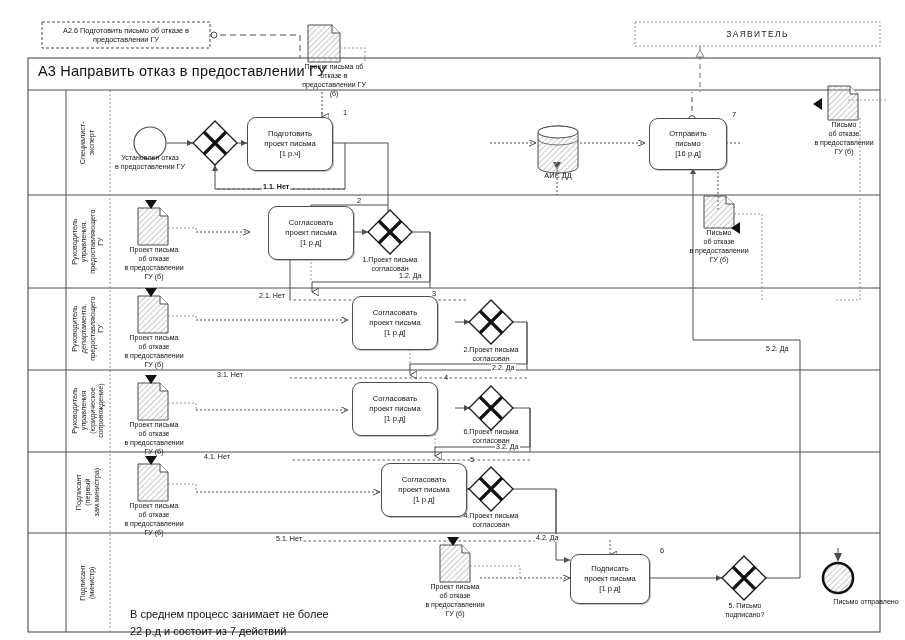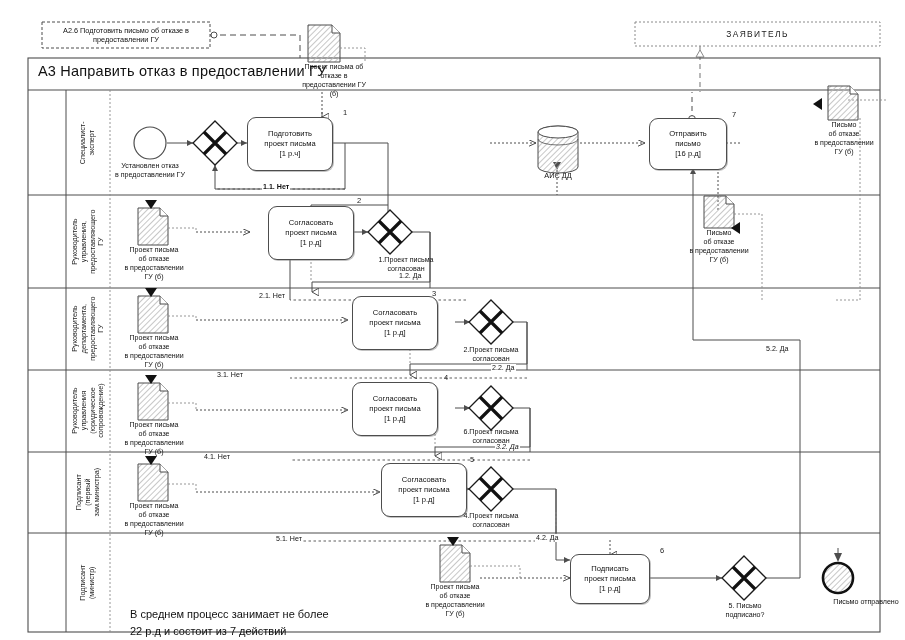--- a/index.html
+++ b/index.html
@@ -379,32 +379,32 @@
   <div class="task" style="left:570px;top:554px;width:78px;height:48px;">Подписать
 проект письма
 [1 р.д]</div>
   <div class="task-num" style="left:660px;top:546px;">6</div>
 
   <div class="task" style="left:649px;top:118px;width:76px;height:50px;">Отправить
 письмо
 [16 р.д]</div>
   <div class="task-num" style="left:732px;top:110px;">7</div>
 
-  <div class="gw-label" style="left:356px;top:256px;width:100px;">1.Проект письма
+  <div class="gw-label" style="left:340px;top:256px;width:100px;">1.Проект письма
 согласован</div>
   <div class="gw-label" style="left:441px;top:346px;width:100px;">2.Проект письма
 согласован</div>
   <div class="gw-label" style="left:441px;top:428px;width:100px;">6.Проект письма
 согласован</div>
   <div class="gw-label" style="left:441px;top:512px;width:100px;">4.Проект письма
 согласован</div>
   <div class="gw-label" style="left:700px;top:602px;width:90px;">5. Письмо
 подписано?</div>
 
-  <div class="ev-label" style="left:100px;top:162px;width:100px;">Установлен отказ
+  <div class="ev-label" style="left:100px;top:154px;width:100px;">Установлен отказ
 в предоставлении ГУ</div>
   <div class="ev-label" style="left:816px;top:598px;width:100px;">Письмо отправлено</div>
 
   <div class="store-label" style="left:518px;top:171px;width:80px;">АИС ДД</div>
 
   <div class="doc-label" style="left:288px;top:62px;width:92px;">Проект письма об
 отказе в
 предоставлении ГУ
 (б)</div>
   <div class="doc-label" style="left:108px;top:245px;width:92px;">Проект письма
@@ -434,21 +434,21 @@
   <div class="doc-label" style="left:798px;top:120px;width:92px;">Письмо
 об отказе
 в предоставлении
 ГУ (б)</div>
 
   <div class="flow-label" style="left:262px;top:183px;font-weight:bold;">1.1. Нет</div>
   <div class="flow-label" style="left:398px;top:272px;">1.2. Да</div>
   <div class="flow-label" style="left:258px;top:292px;">2.1. Нет</div>
   <div class="flow-label" style="left:491px;top:364px;">2.2. Да</div>
   <div class="flow-label" style="left:216px;top:371px;">3.1. Нет</div>
-  <div class="flow-label" style="left:495px;top:443px;font-style:italic;">3.2. Да</div>
+  <div class="flow-label" style="left:495px;top:443px;">3.2. Да</div>
   <div class="flow-label" style="left:203px;top:453px;">4.1. Нет</div>
   <div class="flow-label" style="left:535px;top:534px;">4.2. Да</div>
   <div class="flow-label" style="left:275px;top:535px;">5.1. Нет</div>
   <div class="flow-label" style="left:765px;top:331px;margin-top:14px;">5.2. Да</div>
 
   <div class="note" style="left:130px;top:606px;width:262px;">В среднем процесс занимает не более
 22 р.д и состоит из 7 действий</div>
 
 </div>
 

